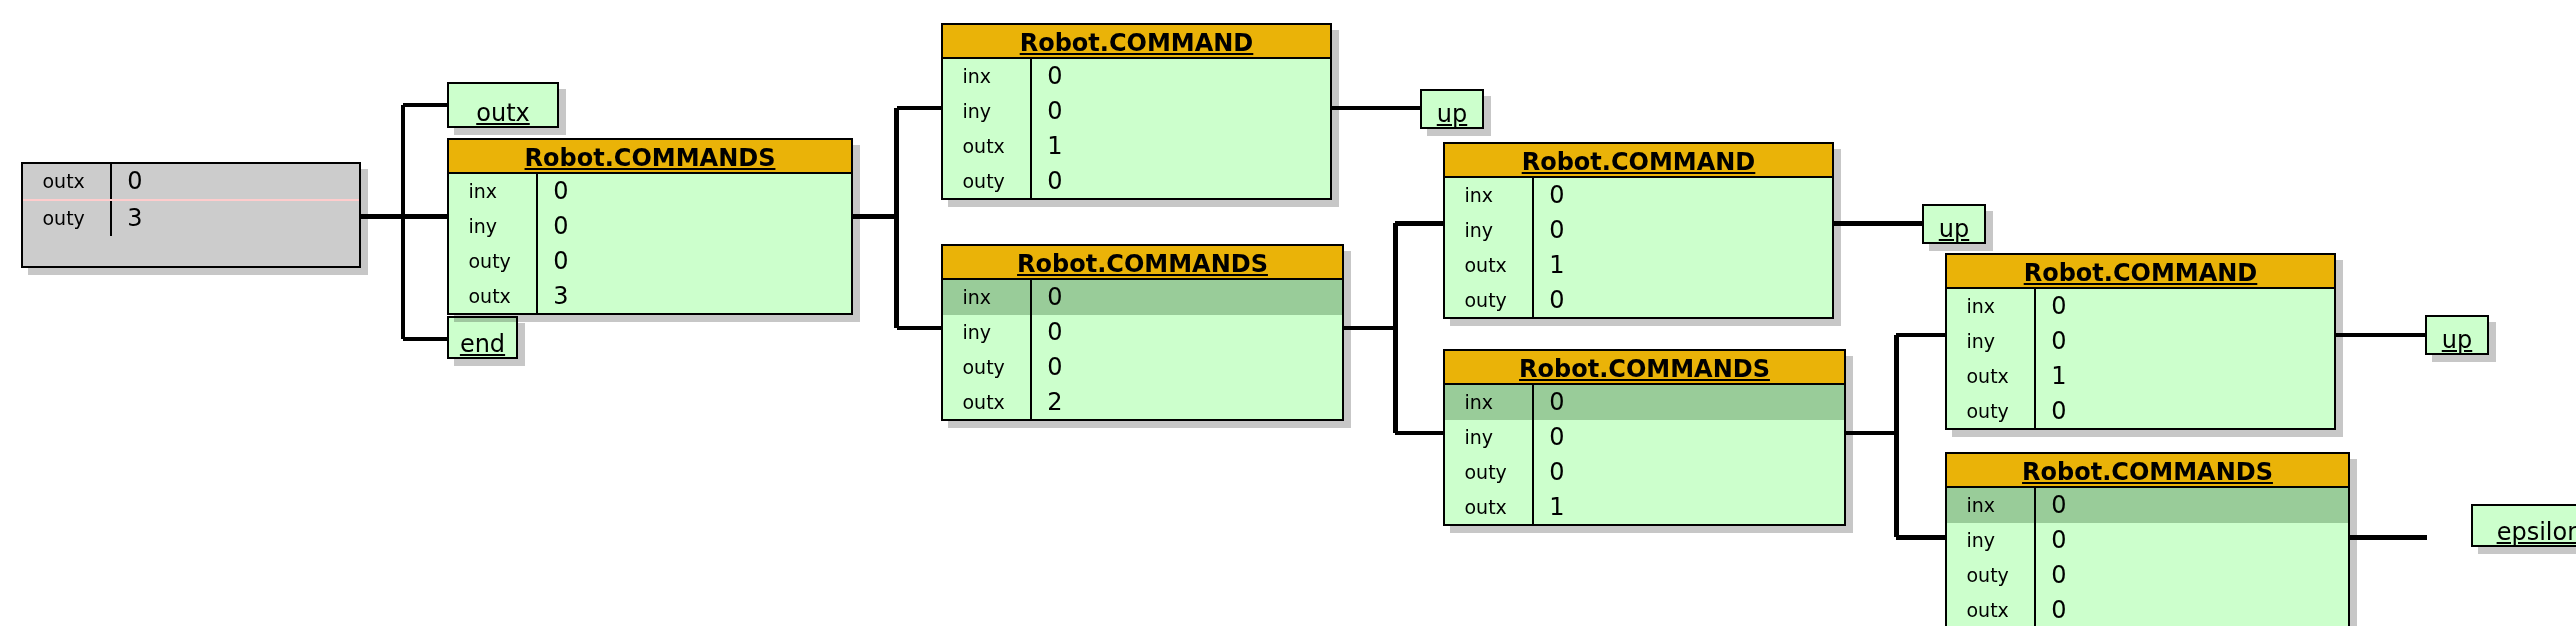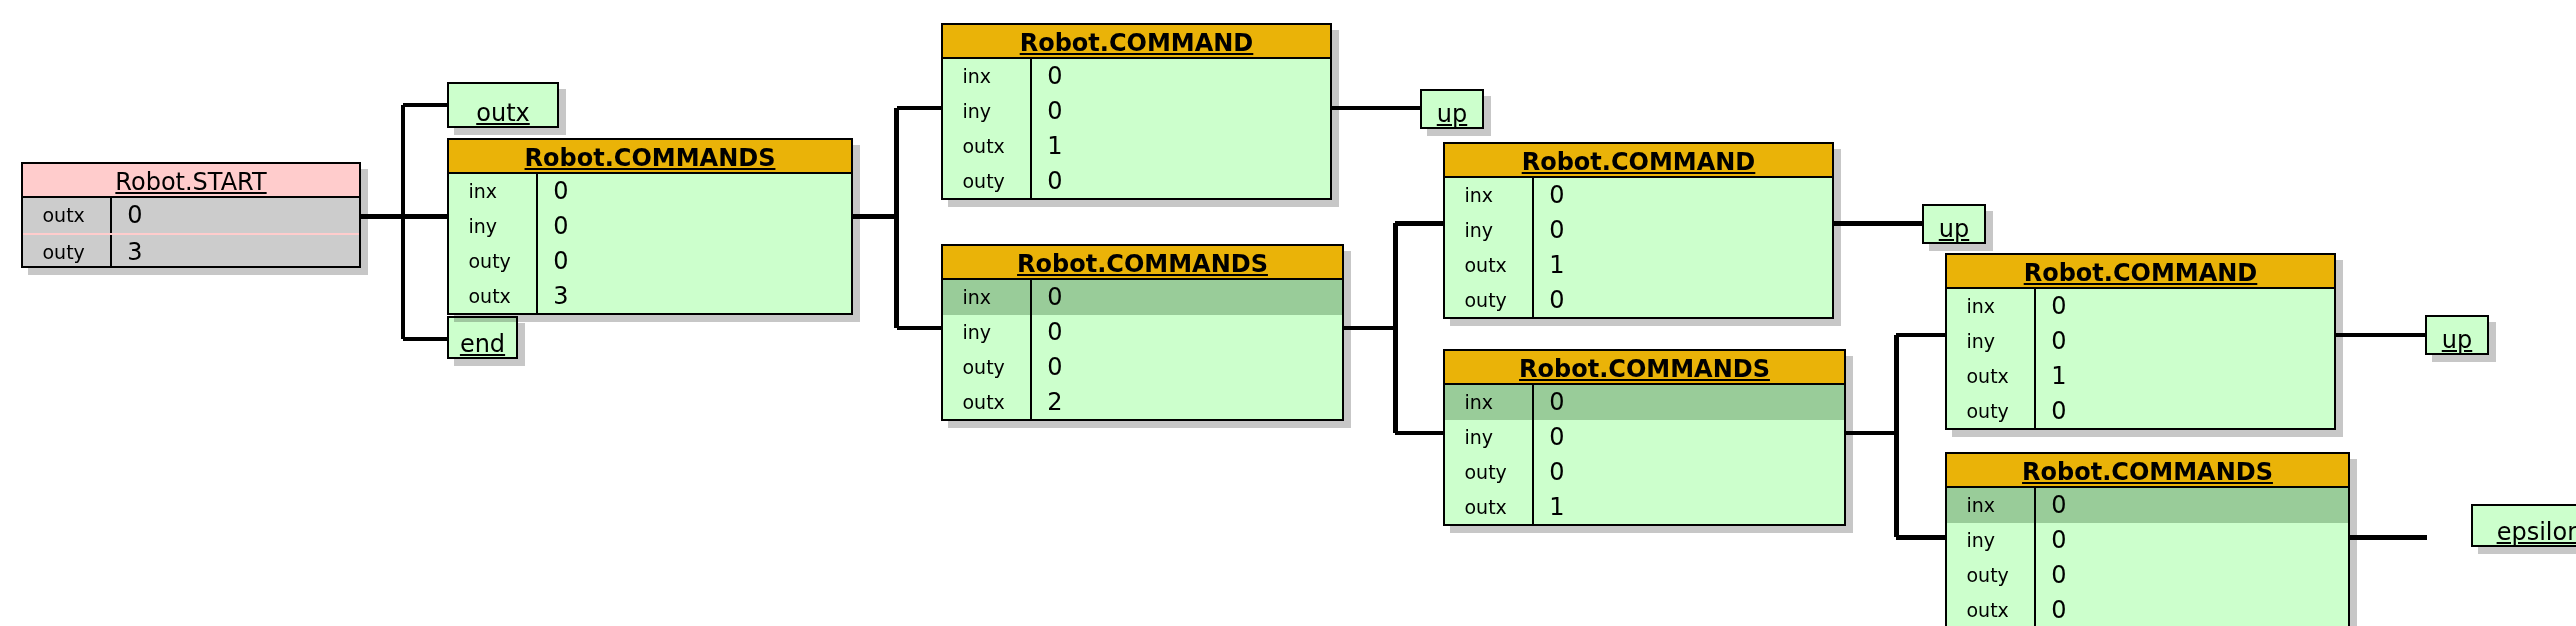--- a/index.html
+++ b/index.html
@@ -175,23 +175,20 @@
 
   <div class="term" style="left:2425px; top:315px; width:64px; height:40px;">
     <span>up</span>
   </div>
 
   <div class="term" style="left:2427px; top:504px; width:137px; height:43px;margin-left:44px;">
     <span>epsilon</span>
   </div>
 
   <div class="node start" style="left:21px; top:162px; width:340px; height:106px;">
-    <div class="title">
-      <span>Robot.START</span>
-    </div>
     <div class="rows">
       <div class="row">
         <div class="k">outx</div>
         <div class="v">0</div>
       </div>
       <div class="row sep">
         <div class="k">outy</div>
         <div class="v">3</div>
       </div>
     </div>

